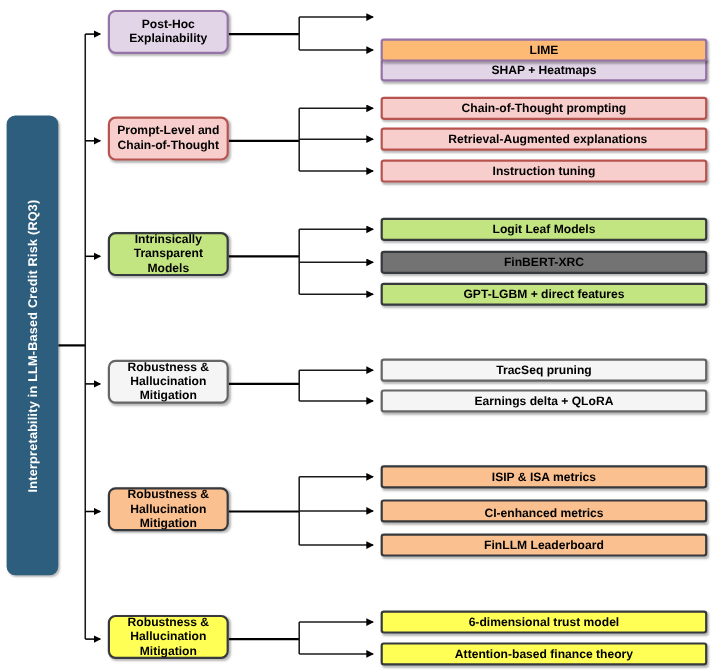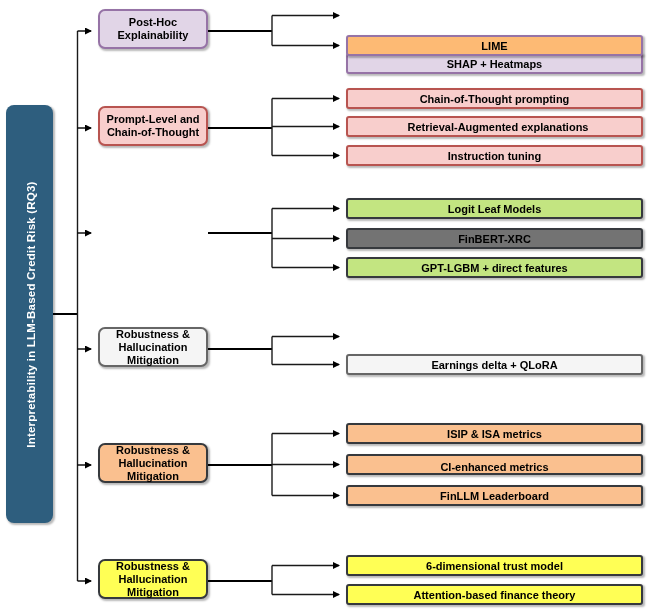--- a/index.html
+++ b/index.html
@@ -77,20 +77,23 @@
   <div class="node root" style="background-color: rgb(46, 94, 126);">
     <span class="root-label" style="color: rgb(255, 255, 255);">Interpretability in LLM-Based Credit Risk (RQ3)</span>
   </div>
 
   <div class="node cat" style="top: 9px; background-color: rgb(225, 213, 231); border-color: rgb(150, 115, 166);">
       <span>Post-Hoc Explainability</span>
     </div>
   <div class="node cat" style="top: 106px; background-color: rgb(248, 206, 204); border-color: rgb(184, 84, 80);">
       <span>Prompt-Level and Chain-of-Thought</span>
     </div>
+  <div class="node cat" style="top: 211px; background-color: rgb(195, 229, 129); border-color: rgb(54, 57, 61);">
+      <span>Intrinsically Transparent Models</span>
+    </div>
   <div class="node cat" style="top: 327px; background-color: rgb(245, 245, 245); border-color: rgb(102, 102, 102);">
       <span>Robustness &amp; Hallucination Mitigation</span>
     </div>
   <div class="node cat" style="top: 443px; background-color: rgb(250, 192, 143); border-color: rgb(54, 57, 61);">
       <span>Robustness &amp; Hallucination Mitigation</span>
     </div>
   <div class="node cat" style="top: 559px; background-color: rgb(255, 255, 85); border-color: rgb(54, 57, 61);">
       <span>Robustness &amp; Hallucination Mitigation</span>
     </div>
 
@@ -114,20 +117,23 @@
   <div class="node leaf" style="top: 198px; background-color: rgb(195, 229, 129); border-color: rgb(54, 57, 61);">
       <span>Logit Leaf Models</span>
     </div>
   <div class="node leaf" style="top: 228px; background-color: #737373; border-color: rgb(54, 57, 61);">
       <span>FinBERT-XRC</span>
     </div>
   <div class="node leaf" style="top: 257px; background-color: rgb(195, 229, 129); border-color: rgb(54, 57, 61);">
       <span>GPT-LGBM + direct features</span>
     </div>
 
+  <div class="node leaf" style="top: 326px; background-color: rgb(245, 245, 245); border-color: rgb(102, 102, 102);">
+      <span>TracSeq pruning</span>
+    </div>
   <div class="node leaf" style="top: 354px; background-color: rgb(245, 245, 245); border-color: rgb(102, 102, 102);">
       <span>Earnings delta + QLoRA</span>
     </div>
 
   <div class="node leaf" style="top: 423px; background-color: rgb(250, 192, 143); border-color: rgb(54, 57, 61);">
       <span>ISIP &amp; ISA metrics</span>
     </div>
   <div class="node leaf" style="top: 454px; background-color: rgb(250, 192, 143); border-color: rgb(54, 57, 61); align-items: flex-end;">
       <span>CI-enhanced metrics</span>
     </div>

